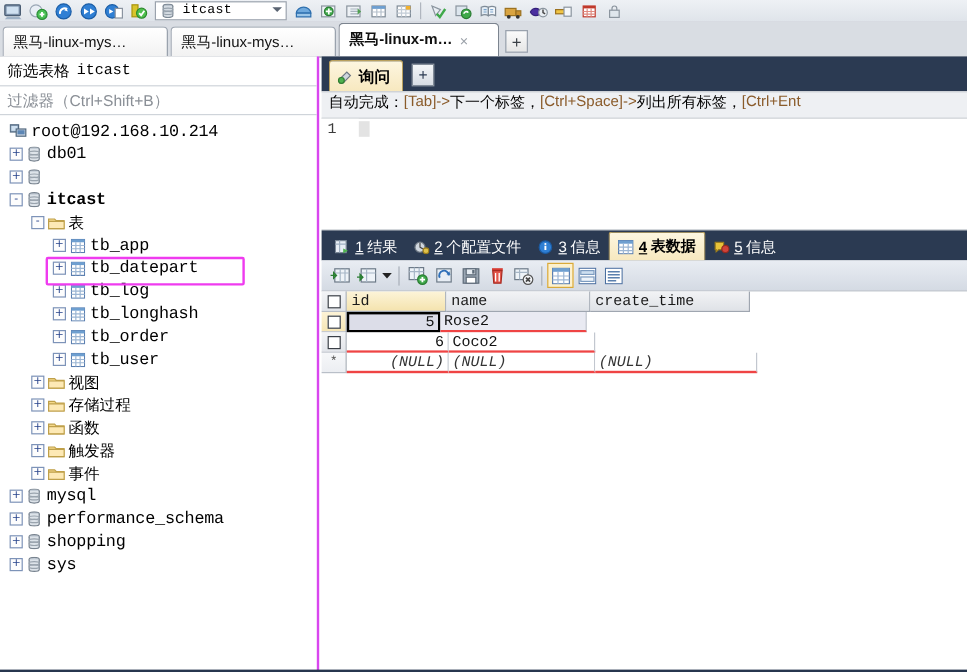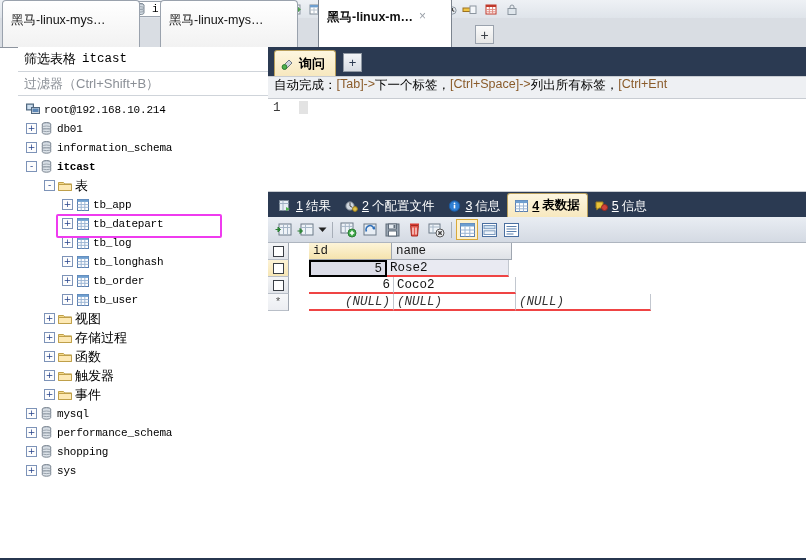--- a/index.html
+++ b/index.html
@@ -30,61 +30,61 @@
   .dbselect .caret{position:absolute;right:3px;top:4px;width:0;height:0;
     border-left:4px solid transparent;border-right:4px solid transparent;border-top:4px solid #5a6472;}
 
   
   .tabstrip{
     position:absolute;left:0;top:18px;width:806px;height:29px;
     background:#d9dde3;border-bottom:1px solid #8d949e;
     display:flex;align-items:flex-end;
   }
   .wtab{
-    height:24px;min-width:120px;margin-right:20px;
+    height:24px;min-width:120px;margin-right:2px;
     background:linear-gradient(#ffffff,#f2f2f2);
     border:1px solid #9aa2ad;border-bottom:none;
     border-radius:4px 4px 0 0;
-    display:flex;padding:11px 8px;
+    display:flex;align-items:center;padding:0 8px;
     font-size:12.5px;color:#111;white-space:nowrap;
   }
   .wtab.active{
     height:27px;background:#fff;font-weight:bold;
     border-color:#7c848f;padding-right:4px;
   }
   .wtab .closex{margin-left:6px;color:#9aa0a8;font-size:12px;font-weight:normal;}
   .plus{
     width:17px;height:17px;margin-left:3px;margin-bottom:3px;
     background:linear-gradient(#fbfbfb,#e6e6e6);
     border:1px solid #9aa2ad;
     display:flex;align-items:center;justify-content:center;
     font-size:14px;color:#3a3f46;line-height:1;
   }
 
   
   .leftpanel{
-    position:absolute;left:18px;top:47px;width:266px;height:513px;
+    position:absolute;left:0;top:47px;width:266px;height:513px;
     background:#fff;border-right:2px solid #d946ef;
     box-sizing:border-box;
   }
   .filterrow{
     height:24px;border-bottom:1px solid #cfd4da;
     display:flex;align-items:center;padding-left:6px;
     font-size:13px;
   }
   .filterrow .lbl{font-family:"Liberation Sans",sans-serif;}
   .filterrow .val{font-family:"Liberation Mono",monospace;margin-left:6px;font-size:12.5px;}
   .filterbox{
     height:23px;border-bottom:1px solid #cfd4da;
     display:flex;align-items:center;padding-left:6px;
     color:#8a8f96;font-size:13px;
   }
   .tree{padding-top:4px;font-size:12.5px;}
   .tnode{height:19px;display:flex;align-items:center;white-space:nowrap;position:relative;}
-  .tnode .txt{font-family:"Liberation Mono",monospace;font-size:11px;letter-spacing:-.2px;}
+  .tnode .txt{font-family:"Liberation Mono",monospace;font-size:14px;letter-spacing:-.2px;}
   .tnode .txt.cjk{font-family:"Liberation Sans",sans-serif;font-size:13px;letter-spacing:0;}
   .tnode.bold .txt{font-weight:bold;}
   .exp{
     width:9px;height:9px;border:1px solid #7d93b8;background:#fdfdfd;
     display:inline-flex;align-items:center;justify-content:center;
     font-size:9px;line-height:1;color:#26428b;flex:0 0 auto;
     font-family:"DejaVu Sans",sans-serif;
   }
   .ico{width:15px;height:14px;margin:0 3px 0 2px;flex:0 0 auto;display:flex;align-items:center;justify-content:center;}
   .hlbox{
@@ -173,21 +173,21 @@
   .gcell{
     border-right:1px solid #c2c7cf;border-bottom:2px solid #ef4444;
     display:flex;align-items:center;padding:0 3px;flex:0 0 auto;
     background:#fff;color:#111;
   }
   .gcell.num{justify-content:flex-end;}
   .gcell.null{color:#333;font-style:italic;justify-content:flex-end;}
   .gcell.nulll{color:#333;font-style:italic;justify-content:flex-start;}
   .grow.r1 .gcell{background:#e9eaf2;}
   .gcell.active{border:2px solid #000;background:#dcdde8 !important;box-sizing:border-box;}
-  .c-id{width:78px;margin-left:20px;} .c-name{width:115px;} .c-time{width:128px;}
+  .c-id{width:78px;} .c-name{width:115px;} .c-time{width:128px;}
 
   .watermark{
     position:absolute;right:10px;bottom:6px;
     color:#d2d2d2;font-size:14px;letter-spacing:.5px;
     font-family:"Liberation Sans",sans-serif;
     pointer-events:none;
   }
   .bottomrule{position:absolute;left:0;bottom:0;width:806px;height:2px;background:#27364f;}
 </style>
 </head>
@@ -396,21 +396,20 @@
       <div class="tnode" style="padding-left:8px;">
         <span class="exp">+</span>
         <span class="ico">
           <svg width="11" height="13" viewBox="0 0 11 13">
               <ellipse cx="5.5" cy="2.2" rx="4.2" ry="1.7" fill="#c3ccd6" stroke="#78838f"></ellipse>
               <path d="M1.3 2.2v8.4c0 .9 1.9 1.6 4.2 1.6s4.2-.7 4.2-1.6V2.2" fill="#dde3e9" stroke="#78838f"></path>
               <ellipse cx="5.5" cy="5.4" rx="4.2" ry="1.4" fill="none" stroke="#9aa4ae"></ellipse>
               <ellipse cx="5.5" cy="8.2" rx="4.2" ry="1.4" fill="none" stroke="#9aa4ae"></ellipse>
             </svg>
         </span>
-        <span class="txt">information_schema</span>
       </div>
 
       <div class="tnode bold" style="padding-left:8px;">
         <span class="exp">-</span>
         <span class="ico">
           <svg width="11" height="13" viewBox="0 0 11 13">
               <ellipse cx="5.5" cy="2.2" rx="4.2" ry="1.7" fill="#c3ccd6" stroke="#78838f"></ellipse>
               <path d="M1.3 2.2v8.4c0 .9 1.9 1.6 4.2 1.6s4.2-.7 4.2-1.6V2.2" fill="#dde3e9" stroke="#78838f"></path>
               <ellipse cx="5.5" cy="5.4" rx="4.2" ry="1.4" fill="none" stroke="#9aa4ae"></ellipse>
               <ellipse cx="5.5" cy="8.2" rx="4.2" ry="1.4" fill="none" stroke="#9aa4ae"></ellipse>
@@ -784,20 +783,21 @@
     </div>
 
     <div class="grid">
 
       <div class="grow">
         <div class="gsel">
             <span class="chk"></span>
           </div>
         <div class="ghead key c-id">id</div>
         <div class="ghead c-name">name</div>
+        <div class="ghead c-time">create_time</div>
       </div>
 
       <div class="grow r1">
         <div class="gsel cur">
             <span class="chk"></span>
           </div>
         <div class="gcell num active c-id">5</div>
         <div class="gcell c-name">Rose2</div>
       </div>
 

